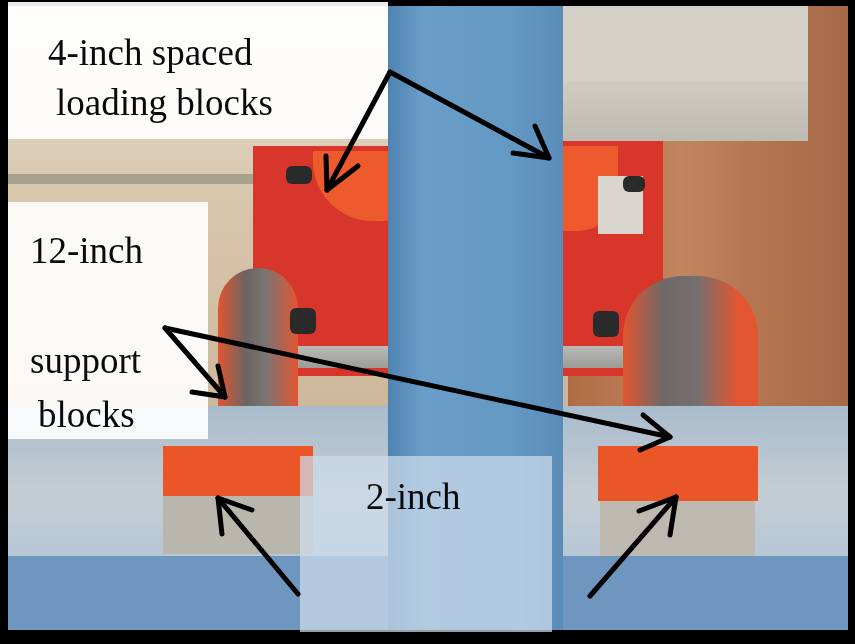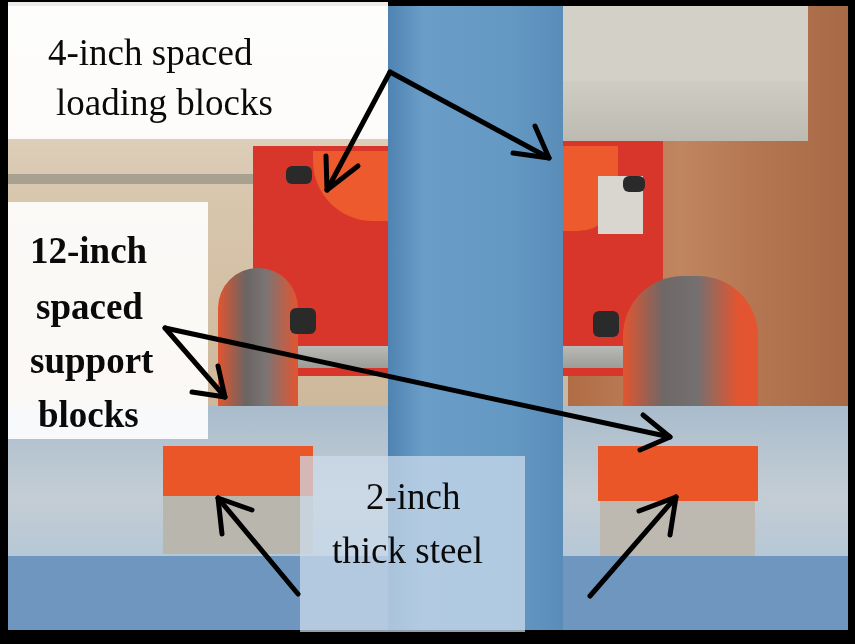--- a/index.html
+++ b/index.html
@@ -59,30 +59,28 @@
     <div class="region" style="left:155px;top:440px;width:150px;height:50px;background:#ea5628;"></div>
 
     <div class="region" style="left:380px;top:0;width:175px;height:624px;background:linear-gradient(90deg,#4f83b1 0%,#6a9dc7 20%,#6499c4 70%,#5a8cb8 100%);"></div>
   </div>
 
   <div class="label-box" style="left:8px;top:2px;width:380px;height:137px;background:rgba(255,255,255,0.92);font-size:37px;padding:0;">
     <span class="label-line" style="position:absolute;left:40px;top:32px;">4-inch spaced</span>
     <span class="label-line" style="position:absolute;left:48px;top:82px;">loading blocks</span>
   </div>
 
-  <div class="label-box" style="left:8px;top:202px;width:200px;height:237px;background:rgba(255,255,255,0.9);font-size:37px;font-weight:bold;">
+  <div class="label-box" style="left:8px;top:202px;width:200px;height:237px;background:rgba(255,255,255,0.9);font-size:37px;">
     <span class="label-line" style="position:absolute;left:22px;top:30px;">12-inch</span>
-    <span class="label-line" style="position:absolute;left:28px;top:86px;">spaced</span>
     <span class="label-line" style="position:absolute;left:30px;top:194px;">blocks</span>
     <span class="label-line" style="position:absolute;left:22px;top:140px;">support</span>
   </div>
 
-  <div class="label-box" style="left:300px;top:456px;width:225px;height:176px;background:rgba(205,220,235,0.72);font-size:37px;">
+  <div class="label-box" style="left:300px;top:456px;width:252px;height:176px;background:rgba(205,220,235,0.72);font-size:37px;">
     <span class="label-line" style="position:absolute;left:66px;top:22px;">2-inch</span>
-    <span class="label-line" style="position:absolute;left:32px;top:76px;">thick steel</span>
   </div>
 
   <svg class="arrows" width="855" height="644" viewBox="0 0 855 644">
     <g stroke="#000" stroke-width="5" fill="none" stroke-linecap="round" stroke-linejoin="round">
 
       <path d="M390 72 L327 190"></path>
       <path d="M327 190 L326 156 M327 190 L358 166"></path>
       <path d="M390 72 L549 158"></path>
       <path d="M549 158 L513 153 M549 158 L535 126"></path>
 

